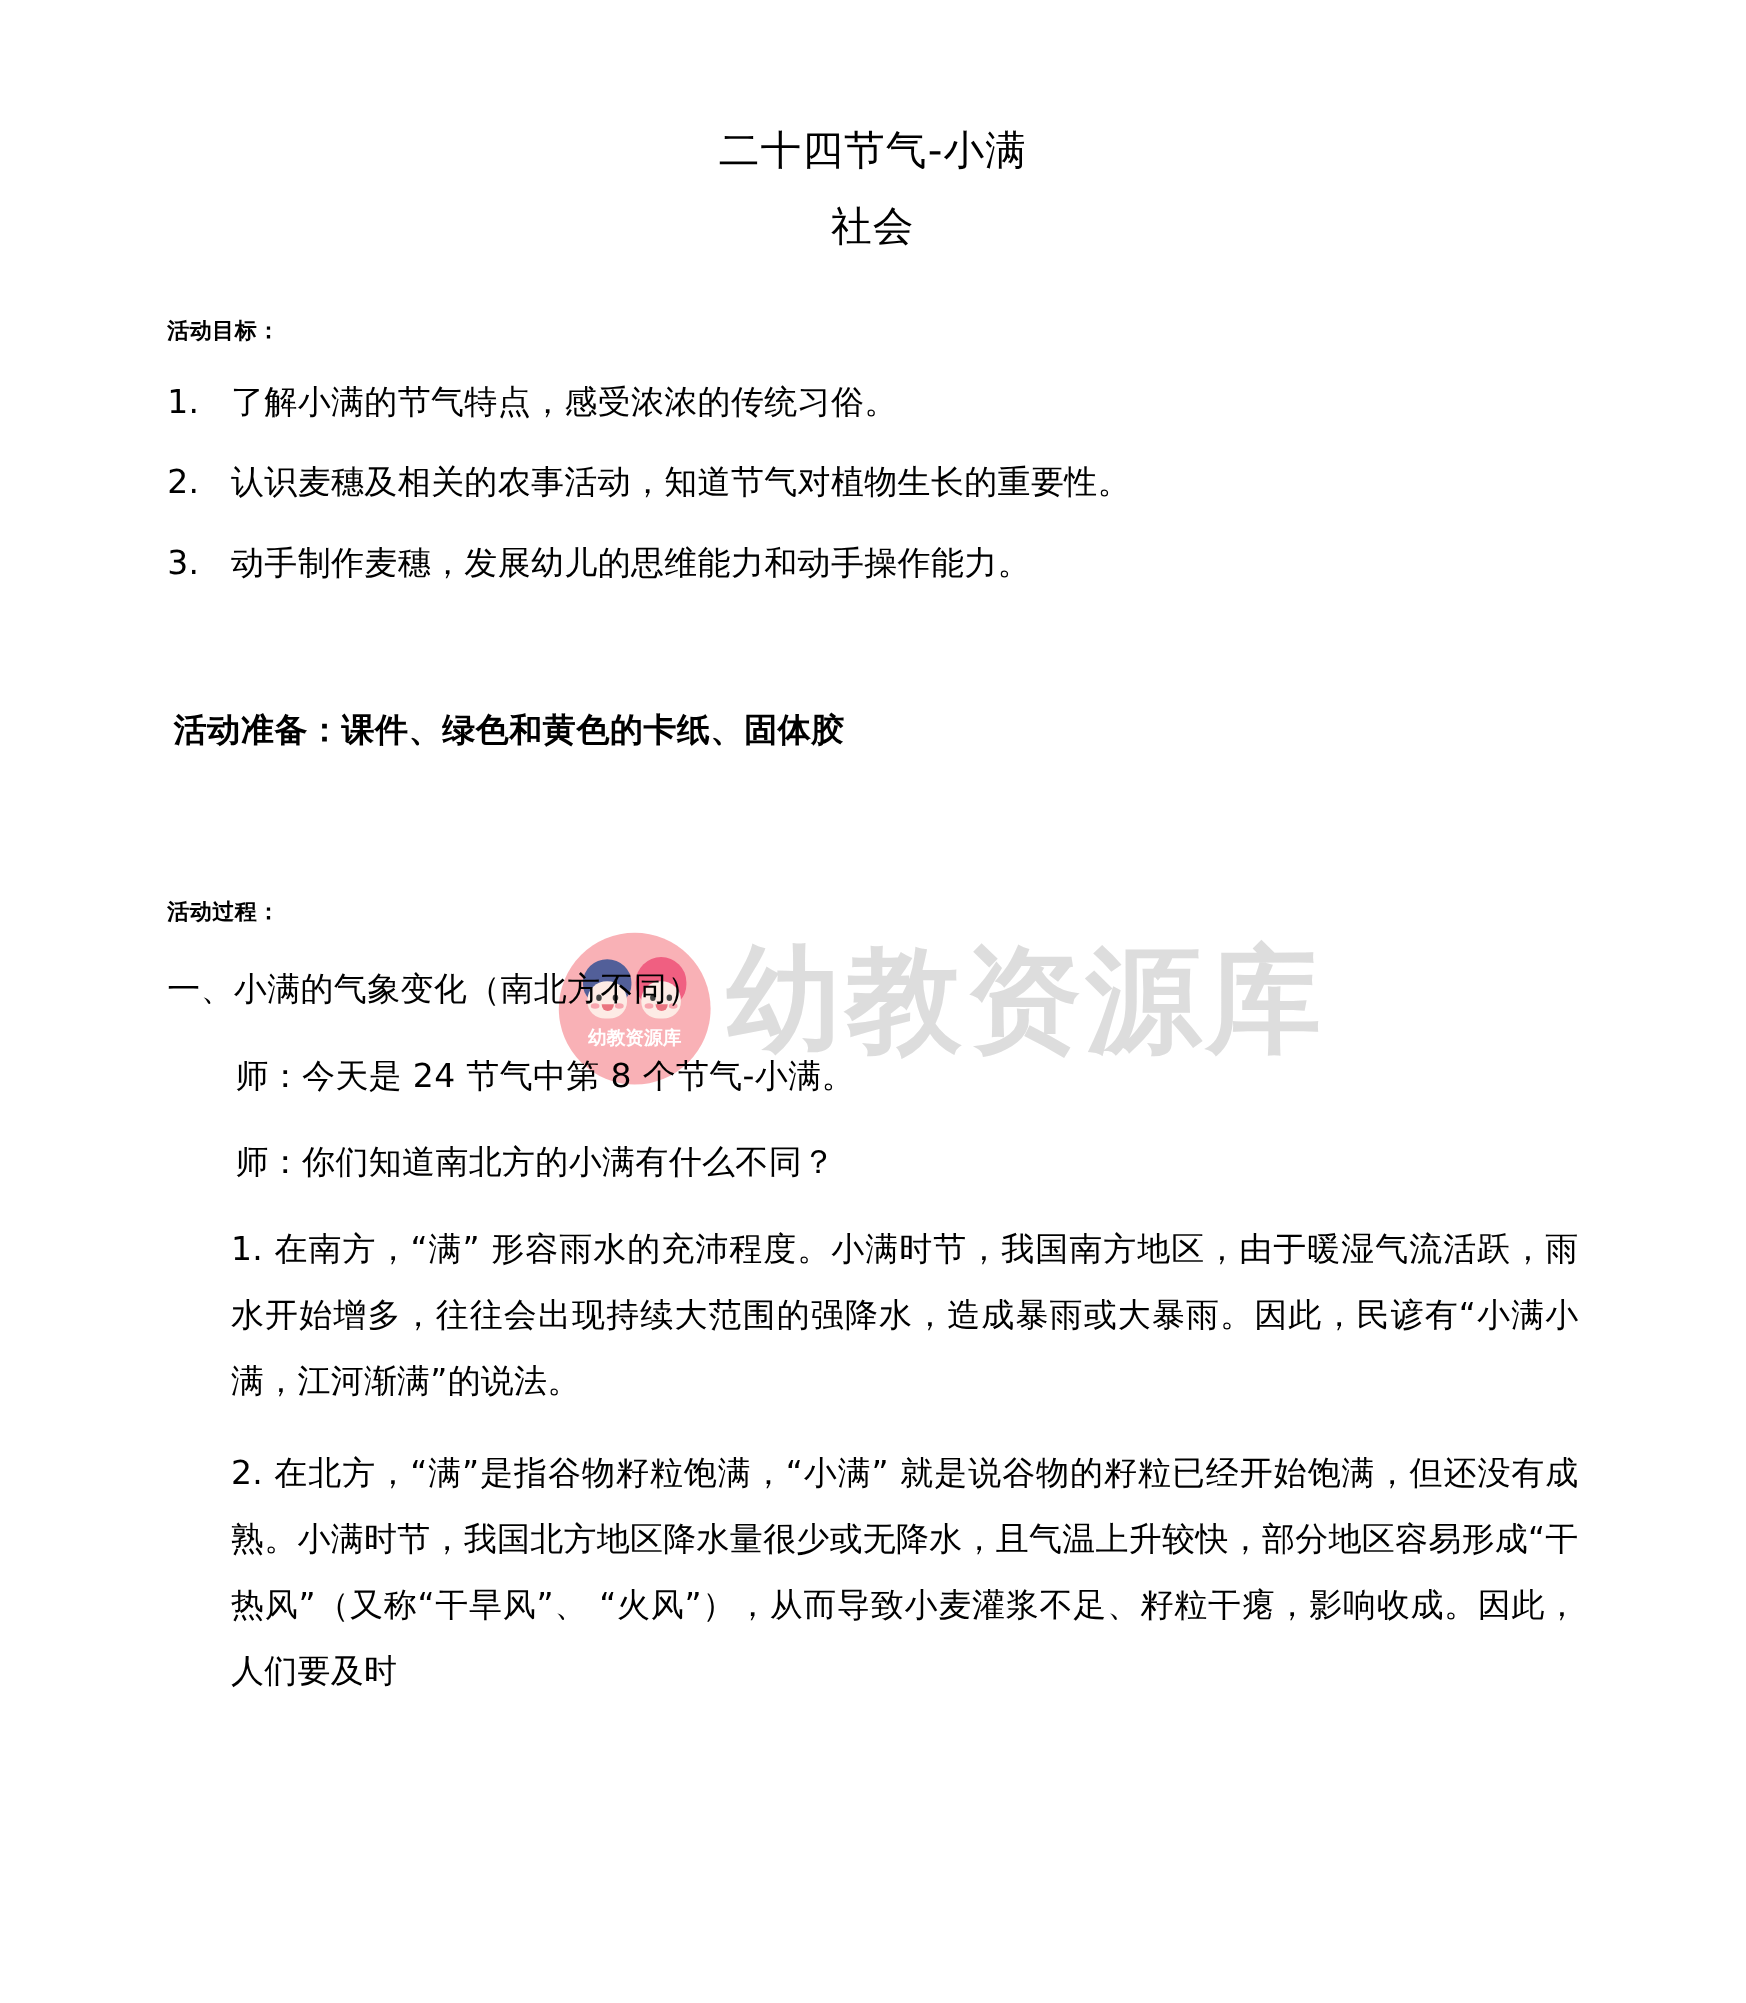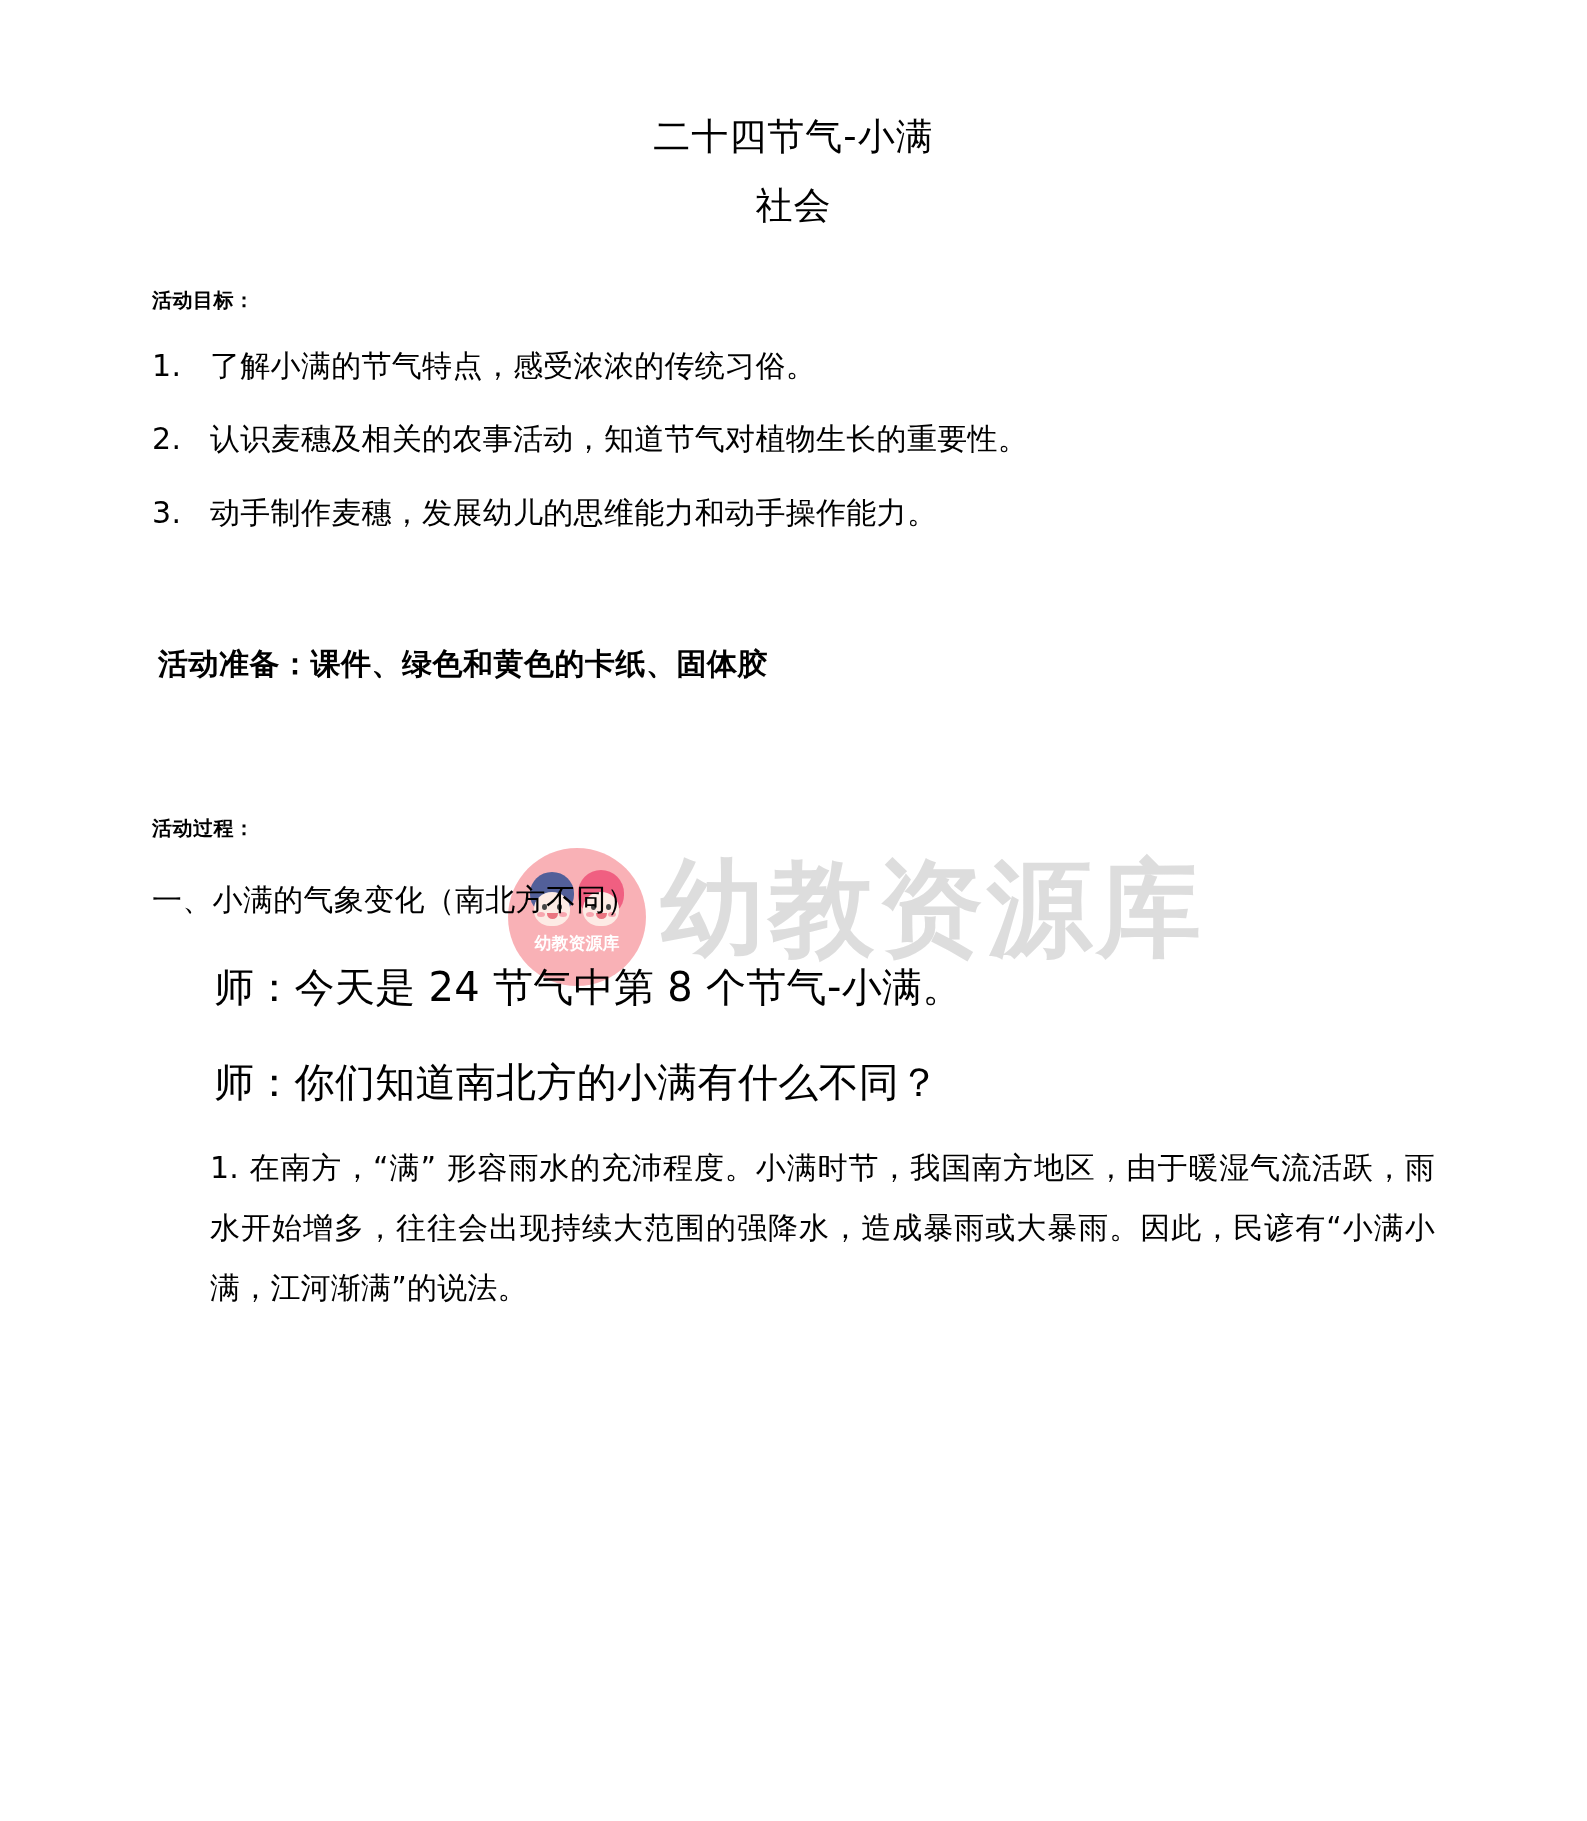--- a/index.html
+++ b/index.html
@@ -78,21 +78,21 @@
   .goal-text {
     flex: 1 1 auto;
   }
   .roman-heading {
     font-size: 30px;
     line-height: 1.62;
     letter-spacing: 0.3px;
     margin: 34px 0 0 0;
   }
   .dialog {
-    font-size: 40px;
+    font-size: 30px;
     line-height: 1.62;
     letter-spacing: 0.3px;
     padding-left: 62px;
     margin: 30px 0 0 0;
   }
   .body-para {
     font-size: 30px;
     line-height: 2.0;
     letter-spacing: 0.2px;
     margin: 24px 0 0 0;
@@ -252,15 +252,16 @@
     <div class="spacer-md"></div>
 
     <p class="section-heading" style="margin-top:0;">活动过程：</p>
 
     <p class="roman-heading">一、小满的气象变化（南北方不同）</p>
 
     <p class="dialog">师：今天是 24 节气中第 8 个节气-小满。</p>
     <p class="dialog">师：你们知道南北方的小满有什么不同？</p>
 
     <p class="body-para">1. 在南方，“满” 形容雨水的充沛程度。小满时节，我国南方地区，由于暖湿气流活跃，雨水开始增多，往往会出现持续大范围的强降水，造成暴雨或大暴雨。因此，民谚有“小满小满，江河渐满”的说法。</p>
+    <p class="body-para">2. 在北方，“满”是指谷物籽粒饱满，“小满” 就是说谷物的籽粒已经开始饱满，但还没有成熟。小满时节，我国北方地区降水量很少或无降水，且气温上升较快，部分地区容易形成“干热风”（又称“干旱风”、 “火风”），从而导致小麦灌浆不足、籽粒干瘪，影响收成。因此，人们要及时</p>
 
   </div>
 </div>
 
 </body></html>

